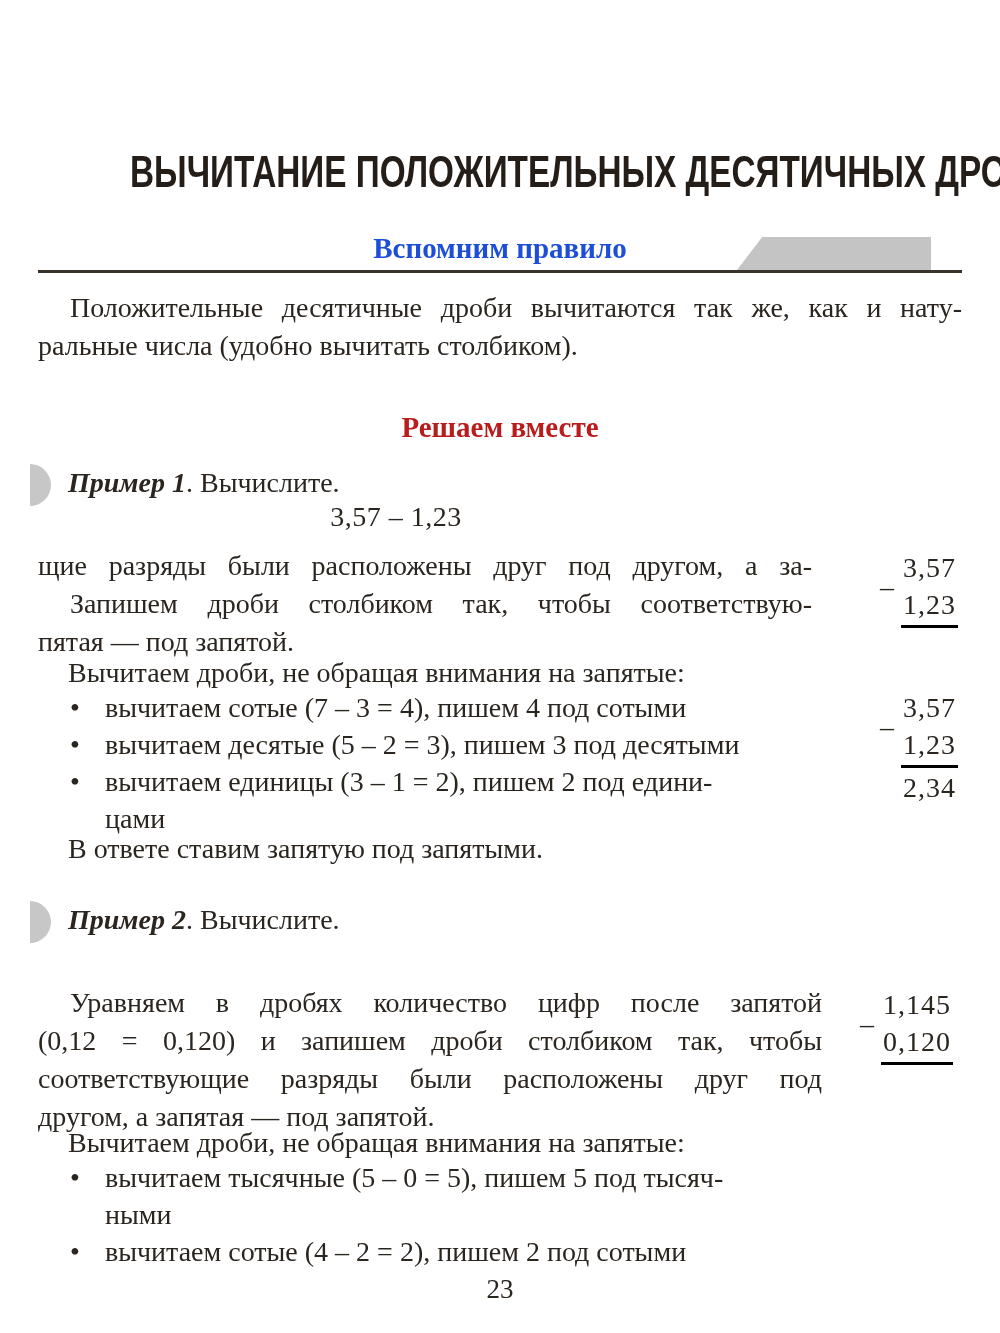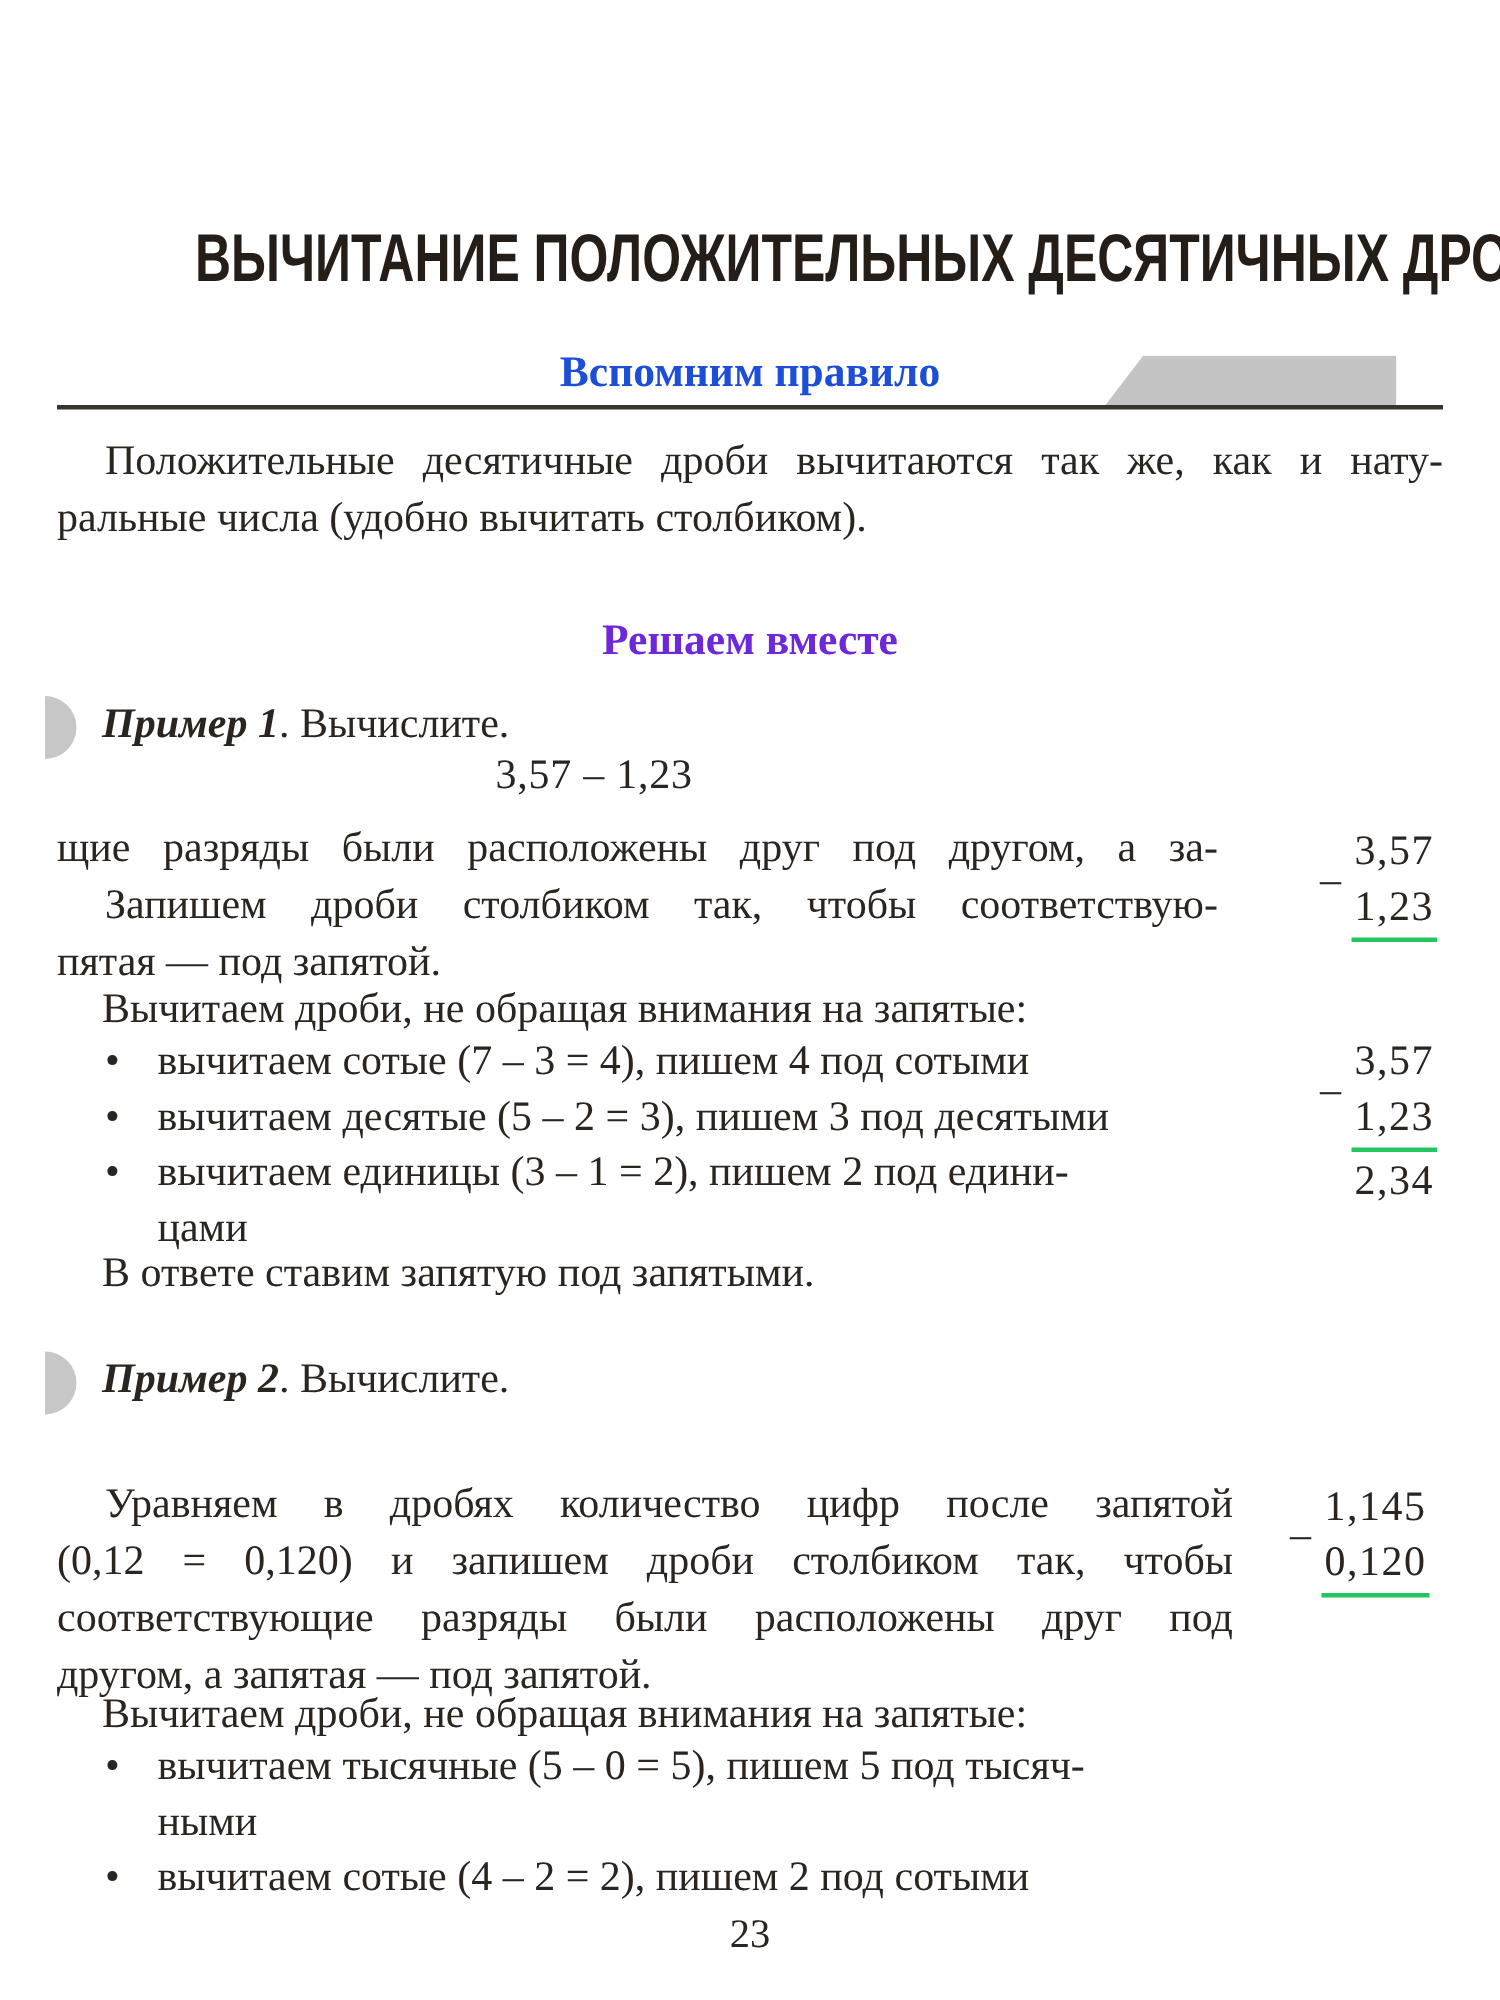--- a/index.html
+++ b/index.html
@@ -30,21 +30,21 @@
     font-weight:bold; font-size:29px; color:#1d4ed8;
   }
 
   .body-text { font-size:28px; line-height:38px; }
   .jline { text-align:justify; text-align-last:justify; }
   .indent { text-indent:32px; }
 
   .para-top { position:absolute; top:289px; left:38px; width:924px; }
 
   .solve-heading { position:absolute; top:411px; left:0; width:1000px;
-    text-align:center; font-weight:bold; font-size:29px; color:#6d28d9; }
+    text-align:center; font-weight:bold; font-size:29px; color:#b91c1c; }
 
   
   .ex-header { position:absolute; left:68px; font-size:28px; line-height:38px; white-space:nowrap; }
   .ex-label { font-weight:bold; font-style:italic; }
   .ex-marker { position:absolute; left:30px; width:21px; height:42px; background:#c7c7c7;
     border-top-right-radius:21px 21px; border-bottom-right-radius:21px 21px; }
 
   .expression { position:absolute; left:0; width:792px; text-align:center;
     font-size:28px; letter-spacing:0.5px; }
 
@@ -57,21 +57,21 @@
   .bullet::before { content:"•"; width:35px; flex:0 0 35px; font-size:28px; line-height:37px; }
   .bullet .btext { white-space:pre-line; font-size:28px; line-height:37px; }
 
   .conclusion { position:absolute; left:68px; font-size:28px; line-height:38px; white-space:nowrap; }
 
   
   .sub { position:absolute; display:flex; }
   .sub .minus { font-size:28px; line-height:37px; margin-right:7px; margin-top:19px; }
   .sub .rows { display:flex; flex-direction:column; align-items:flex-end; }
   .sub .row { font-size:28px; line-height:37px; letter-spacing:1px; padding:0 2px; }
-  .sub .row.underlined { border-bottom:3px solid #22c55e; padding-bottom:2px; margin-bottom:1px; }
+  .sub .row.underlined { border-bottom:3px solid #000000; padding-bottom:2px; margin-bottom:1px; }
 
   .page-number { position:absolute; top:1274px; left:0; width:1000px; text-align:center;
     font-size:27px; }
 </style>
 </head>
 <body>
 
 <div class="page">
 
   <div class="doc-title">ВЫЧИТАНИЕ ПОЛОЖИТЕЛЬНЫХ ДЕСЯТИЧНЫХ ДРОБЕЙ</div>

